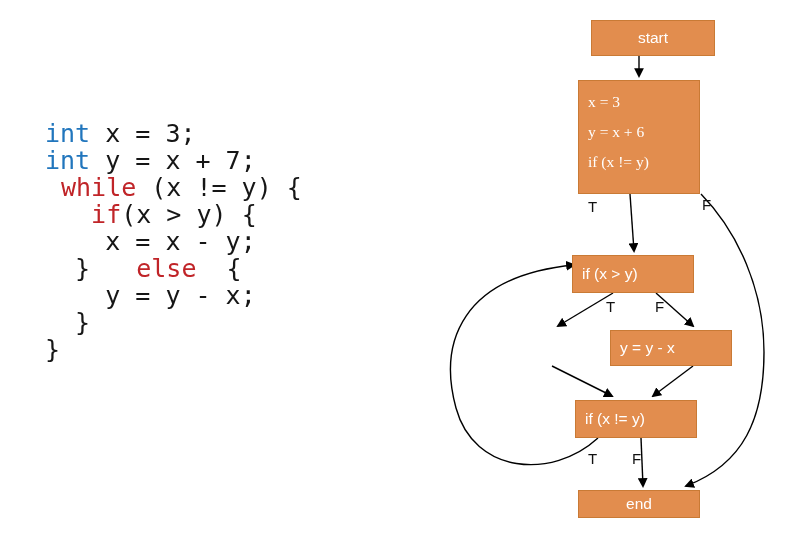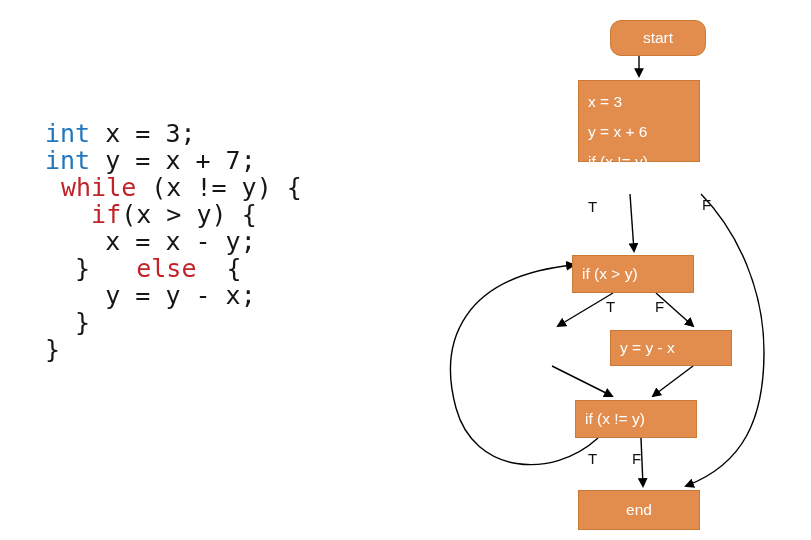--- a/index.html
+++ b/index.html
@@ -55,44 +55,44 @@
     <path d="M 630 194 L 634 251" marker-end="url(#arrow)"></path>
     <path d="M 701 194 C 738 232, 764 290, 764 352 C 764 418, 744 464, 686 486" marker-end="url(#arrow)"></path>
     <path d="M 613 293 L 558 326" marker-end="url(#arrow)"></path>
     <path d="M 656 293 L 693 326" marker-end="url(#arrow)"></path>
     <path d="M 552 366 L 612 396" marker-end="url(#arrow)"></path>
     <path d="M 693 366 L 653 396" marker-end="url(#arrow)"></path>
     <path d="M 598 438 C 552 480, 474 474, 456 408 C 438 342, 462 276, 574 265" marker-end="url(#arrow)"></path>
     <path d="M 641 438 L 643 486" marker-end="url(#arrow)"></path>
   </svg>
 
-  <div class="node center" style="left:610px; top:20px; width:96px; height:36px;border-radius:11px;">
+  <div class="node center" style="left:591px; top:20px; width:124px; height:36px;">
     <span>start</span>
   </div>
 
-  <div class="node multi" style="left:578px; top:80px; width:122px; height:82px;">
+  <div class="node multi" style="left:578px; top:80px; width:122px; height:114px;font-family:Liberation Serif, serif;">
     <div>x = 3</div>
     <div>y = x + 6</div>
     <div>if (x != y)</div>
   </div>
 
   <div class="node leftpad" style="left:572px; top:255px; width:122px; height:38px;">
     <span>if (x &gt; y)</span>
   </div>
 
 
   <div class="node leftpad" style="left:610px; top:330px; width:122px; height:36px;">
     <span>y = y - x</span>
   </div>
 
   <div class="node leftpad" style="left:575px; top:400px; width:122px; height:38px;">
     <span>if (x != y)</span>
   </div>
 
-  <div class="node center" style="left:578px; top:490px; width:122px; height:40px;">
+  <div class="node center" style="left:578px; top:490px; width:122px; height:28px;">
     <span>end</span>
   </div>
 
   <div class="elabel" style="left:588px; top:198px;">T</div>
   <div class="elabel" style="left:702px; top:196px;">F</div>
   <div class="elabel" style="left:606px; top:298px;">T</div>
   <div class="elabel" style="left:655px; top:298px;">F</div>
   <div class="elabel" style="left:588px; top:450px;">T</div>
   <div class="elabel" style="left:632px; top:450px;">F</div>
 </div>

